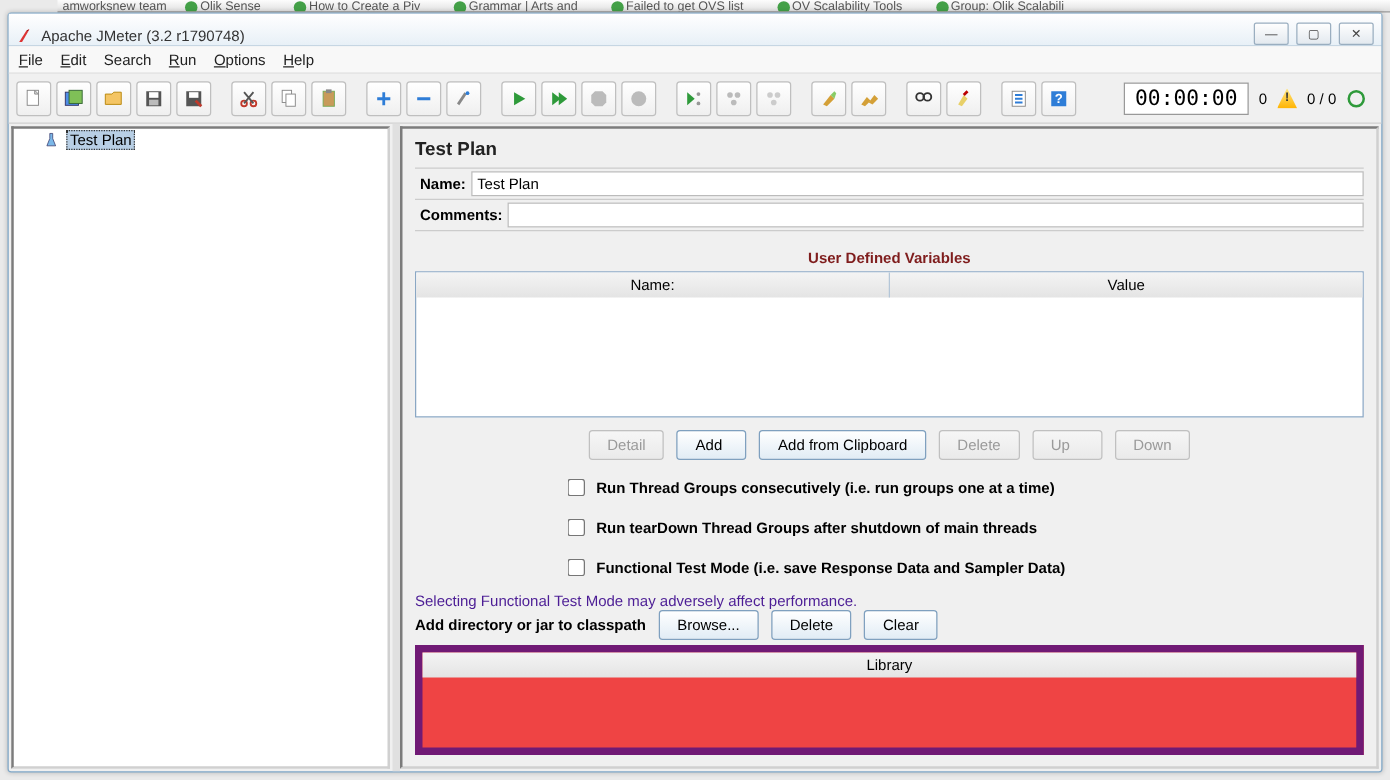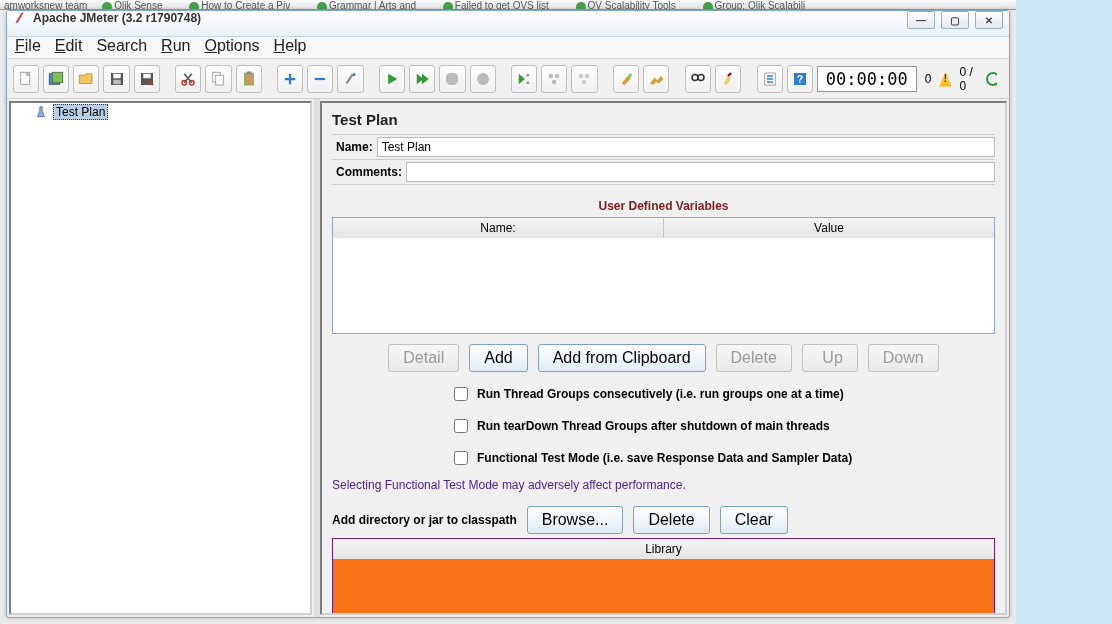--- a/index.html
+++ b/index.html
@@ -1,27 +1,27 @@
 <!DOCTYPE html>
 <html><head>
 <meta charset="utf-8">
 <style>
   * { box-sizing: border-box; }
   html, body { margin:0; padding:0; font-family: Tahoma, Arial, sans-serif; font-size:12px; background:#cfe8f7; }
-  .screen { width:1016px; height:624px; background:#eaeaea; position:relative; overflow:hidden;}
+  .screen { width:1112px; height:624px; background:#eaeaea; position:relative; overflow:hidden;padding-left:46px;}
   .browser-tabs { height:10px; background:linear-gradient(#fdfdfd,#e0e0e0); border-bottom:1px solid #999; font-size:10px; color:#555; padding-left:4px; white-space:nowrap; overflow:hidden;}
   .browser-tabs span { margin-right:12px; }
   .browser-tabs .fav { display:inline-block; width:10px; height:10px; border-radius:50%; background:#43a047; vertical-align:middle; margin-right:2px; position:relative; top:1px;}
   .window { position:absolute; top:10px; left:6px; right:6px; bottom:6px; background:#f0f0f0; border:1px solid #7fa7c7; border-radius:3px; box-shadow:0 0 4px rgba(0,0,0,0.2);}
-  .titlebar { height:26px; background:linear-gradient(#ffffff,#e8f0f7); border-bottom:1px solid #c6d6e3; display:flex; align-items:flex-start; padding:0 6px; font-size:12px; color:#333;font-weight:bold;}
+  .titlebar { height:26px; background:linear-gradient(#ffffff,#e8f0f7); border-bottom:1px solid #c6d6e3; display:flex; align-items:flex-end; padding:0 6px; font-size:12px; color:#333;}
   .titlebar .icon-feather { width:14px; height:14px; margin-right:6px;}
   .tb-spacer { flex:1; }
   .winbtns { display:flex; gap:6px;}
   .winbtn { width:28px; height:18px; border:1px solid #9aaec0; background:linear-gradient(#fefefe,#e3e9ef); border-radius:2px; display:flex; align-items:center; justify-content:center; font-size:10px; color:#444;}
-  .menubar { height:22px; background:#f8f8f8; border-bottom:1px solid #dcdcdc; display:flex; align-items:flex-start; padding:0 8px; gap:14px; font-size:16px;}
+  .menubar { height:22px; background:#f8f8f8; border-bottom:1px solid #dcdcdc; display:flex; align-items:center; padding:0 8px; gap:14px; font-size:12px;}
   .menubar .mitem { color:#222; }
   .menubar .mitem u { text-decoration:underline;}
   .toolbar { height:40px; background:#f0f0f0; border-bottom:1px solid #cfcfcf; display:flex; align-items:center; padding:0 6px; gap:4px;}
   .tbtn { width:28px; height:28px; border:1px solid #bfbfbf; background:linear-gradient(#ffffff,#efefef); border-radius:3px; display:flex; align-items:center; justify-content:center;}
   .tbtn svg { width:18px; height:18px; }
   .tsep { width:8px; }
   .toolbar-right { margin-left:auto; display:flex; align-items:center; gap:8px; padding-right:6px;}
   .timerbox { border:1px solid #999; background:#fff; padding:2px 8px; font-family:monospace; font-size:17px;}
   .warn-ico { width:16px; height:16px; background:linear-gradient(#ffe57f,#ffb300); clip-path:polygon(50% 0,100% 100%,0 100%); position:relative;}
   .warn-ico::after { content:"!"; position:absolute; left:0; right:0; text-align:center; top:2px; font-size:10px; font-weight:bold; color:#333;}
@@ -38,28 +38,28 @@
   .form-row + .form-row { border-top:none;}
   .form-row label { font-size:12px; font-weight:bold; padding:2px 4px;}
   .form-row input[type=text] { flex:1; border:1px solid #bbb; padding:2px 4px; font-size:12px; height:20px; background:#fff;}
   .udv-title { text-align:center; font-weight:bold; font-size:12px; margin-top:14px; margin-bottom:4px; color:#7f1d1d;}
   .udv-table { border:1px solid #8aa7c4; background:#fff;}
   .udv-head { display:flex; height:20px; background:linear-gradient(#f4f4f4,#e4e4e4);}
   .udv-head div { flex:1; border-right:1px solid #b4c6d8; text-align:center; font-size:12px; line-height:20px; font-weight:normal;}
   .udv-head div:last-child { border-right:none;}
   .udv-body { height:95px;}
   .btn-row { display:flex; gap:10px; justify-content:center; margin-top:10px;}
-  .btn { border:1px solid #7fa0bf; background:linear-gradient(#ffffff,#e1ecf5); padding:4px 14px; font-size:16px; border-radius:3px; min-width:56px; text-align:right;}
+  .btn { border:1px solid #7fa0bf; background:linear-gradient(#ffffff,#e1ecf5); padding:4px 14px; font-size:12px; border-radius:3px; min-width:56px; text-align:left;}
   .btn.disabled { color:#9a9a9a; border-color:#c0c0c0; background:linear-gradient(#f6f6f6,#eaeaea);}
   .ck-row { display:flex; align-items:center; gap:6px; font-size:12px; font-weight:bold; margin-top:12px; padding-left:118px;}
   .ck-row input { width:14px; height:14px;}
   .note { font-size:12px; margin-top:10px; color:#4c1d95;}
-  .classpath-row { display:flex; align-items:center; gap:10px; margin-top:14px;}
+  .classpath-row { display:flex; align-items:center; gap:10px; }
   .classpath-row .lbl { font-size:12px; font-weight:bold;}
-  .lib-table { border:1px solid #701a75; background:#f97316; margin-top:4px;}
+  .lib-table { border:6px solid #701a75; background:#ef4444; margin-top:4px;}
   .lib-table .lib-head { text-align:center; font-size:12px; height:20px; line-height:20px; background:linear-gradient(#f4f4f4,#e4e4e4);}
   .lib-table .lib-body { height:56px;}
 </style>
 </head>
 <body>
 
 <div class="screen">
   <div class="browser-tabs">
     <span>amworksnew team</span>
     <span><span class="fav"></span><span>Olik Sense</span></span>

